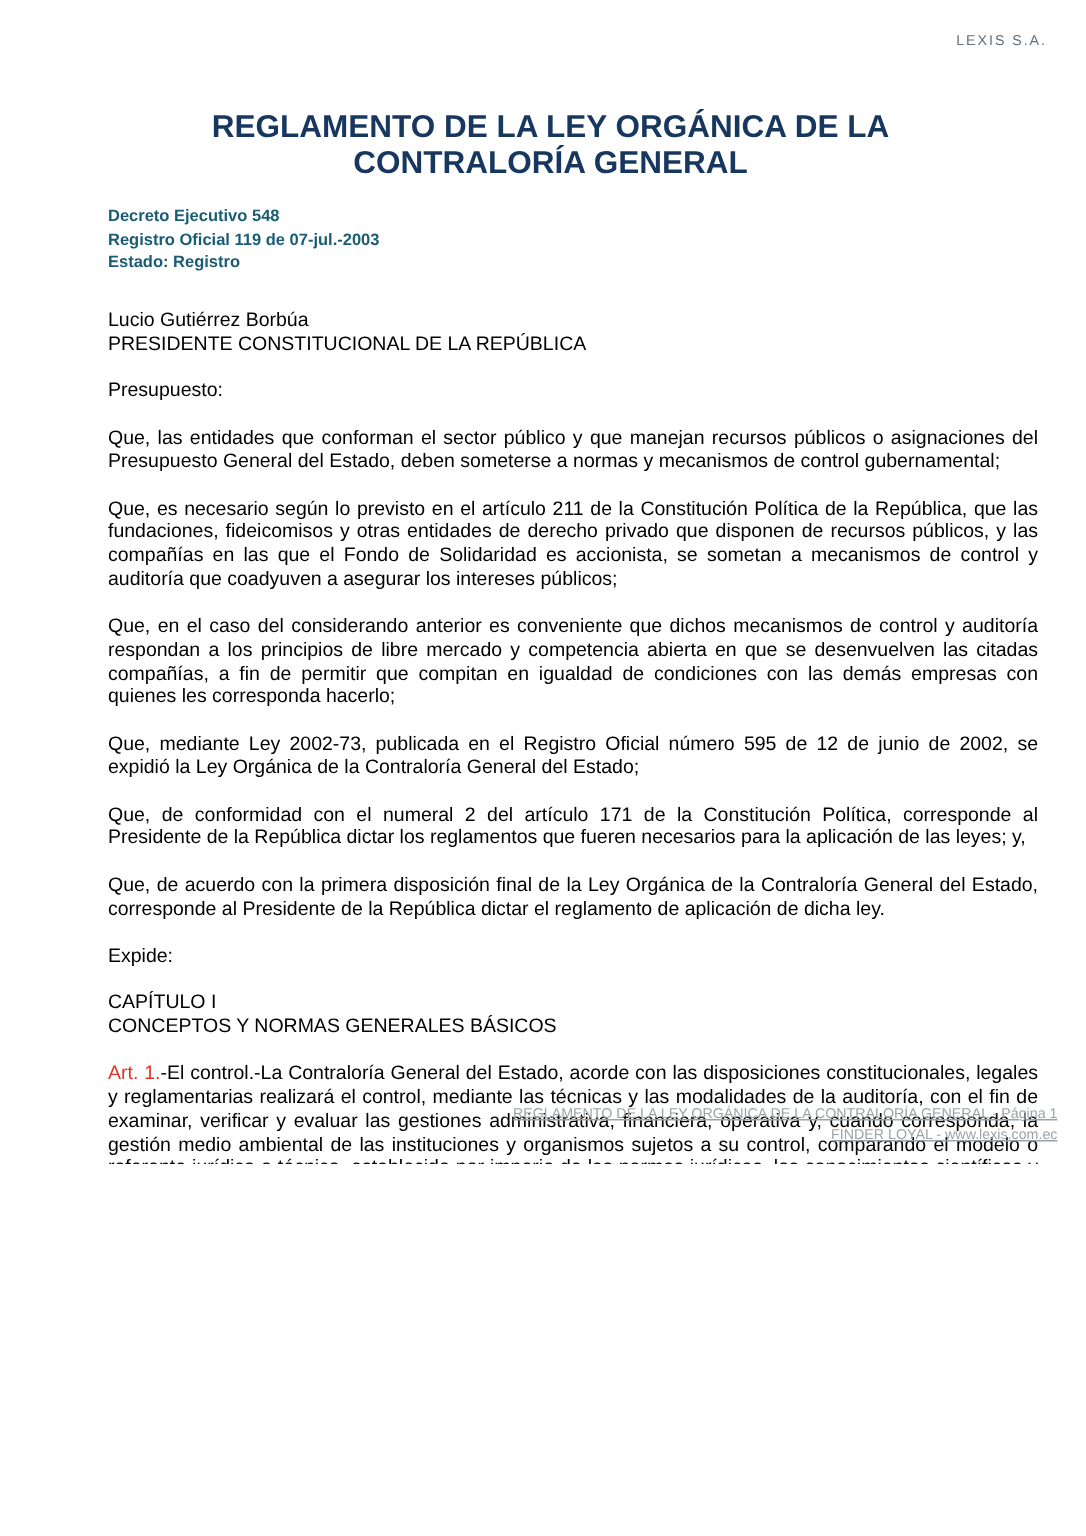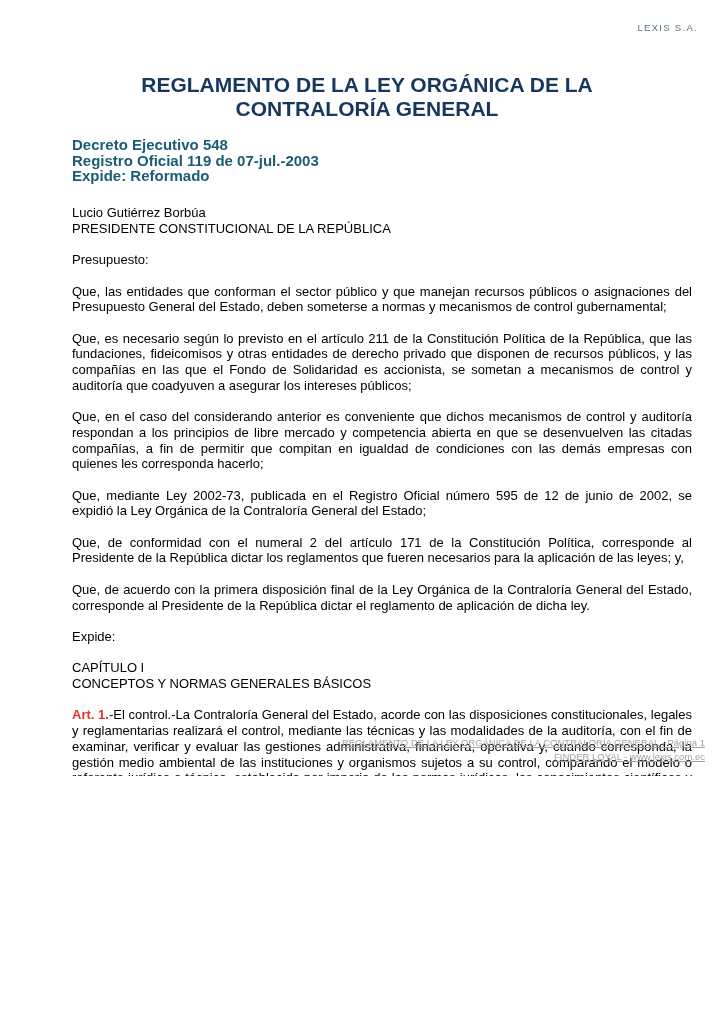--- a/index.html
+++ b/index.html
@@ -34,36 +34,36 @@
   }
   .title{
     margin:73px 30px 0 0;
     text-align:center;
     font-size:21px;line-height:24px;font-weight:bold;
     color:var(--title);
     white-space:pre-line;
   }
   .meta{
     margin-top:16px;
-    font-size:15px;line-height:15.7px;font-weight:bold;
+    font-size:11px;line-height:15.7px;font-weight:bold;
     color:var(--meta);
   }
   .bodytext{
     margin-top:21px;
     font-size:13px;line-height:15.7px;
     text-align:justify;
   }
   .bodytext p{
     margin:0 0 15.7px 0;
     white-space:pre-line;
   }
   .bodytext p:last-child{margin-bottom:0;}
   .art{
     color:var(--article-label);
-    font-weight:bold;
+    font-weight:normal;
   }
   .footer{
     position:absolute;left:72px;right:19px;bottom:13px;
     text-align:right;
     font-size:9.5px;line-height:13.5px;
     color:var(--footer);
     text-decoration:underline;
   }
 </style>
 </head>
@@ -74,21 +74,21 @@
   <div class="watermark">LEXIS S.A.</div>
 
   <div class="content">
 
     <h1 class="title">REGLAMENTO DE LA LEY ORGÁNICA DE LA
 CONTRALORÍA GENERAL</h1>
 
     <div class="meta">
       <div>Decreto Ejecutivo 548</div>
       <div>Registro Oficial 119 de 07-jul.-2003</div>
-      <div>Expide: Reformado</div>
+      <div>Estado: Registro</div>
     </div>
 
     <div class="bodytext">
       <p>Lucio Gutiérrez Borbúa
 PRESIDENTE CONSTITUCIONAL DE LA REPÚBLICA</p>
       <p>Presupuesto:</p>
       <p>Que, las entidades que conforman el sector público y que manejan recursos públicos o asignaciones del Presupuesto General del Estado, deben someterse a normas y mecanismos de control gubernamental;</p>
       <p>Que, es necesario según lo previsto en el artículo 211 de la Constitución Política de la República, que las fundaciones, fideicomisos y otras entidades de derecho privado que disponen de recursos públicos, y las compañías en las que el Fondo de Solidaridad es accionista, se sometan a mecanismos de control y auditoría que coadyuven a asegurar los intereses públicos;</p>
       <p>Que, en el caso del considerando anterior es conveniente que dichos mecanismos de control y auditoría respondan a los principios de libre mercado y competencia abierta en que se desenvuelven las citadas compañías, a fin de permitir que compitan en igualdad de condiciones con las demás empresas con quienes les corresponda hacerlo;</p>
       <p>Que, mediante Ley 2002-73, publicada en el Registro Oficial número 595 de 12 de junio de 2002, se expidió la Ley Orgánica de la Contraloría General del Estado;</p>

